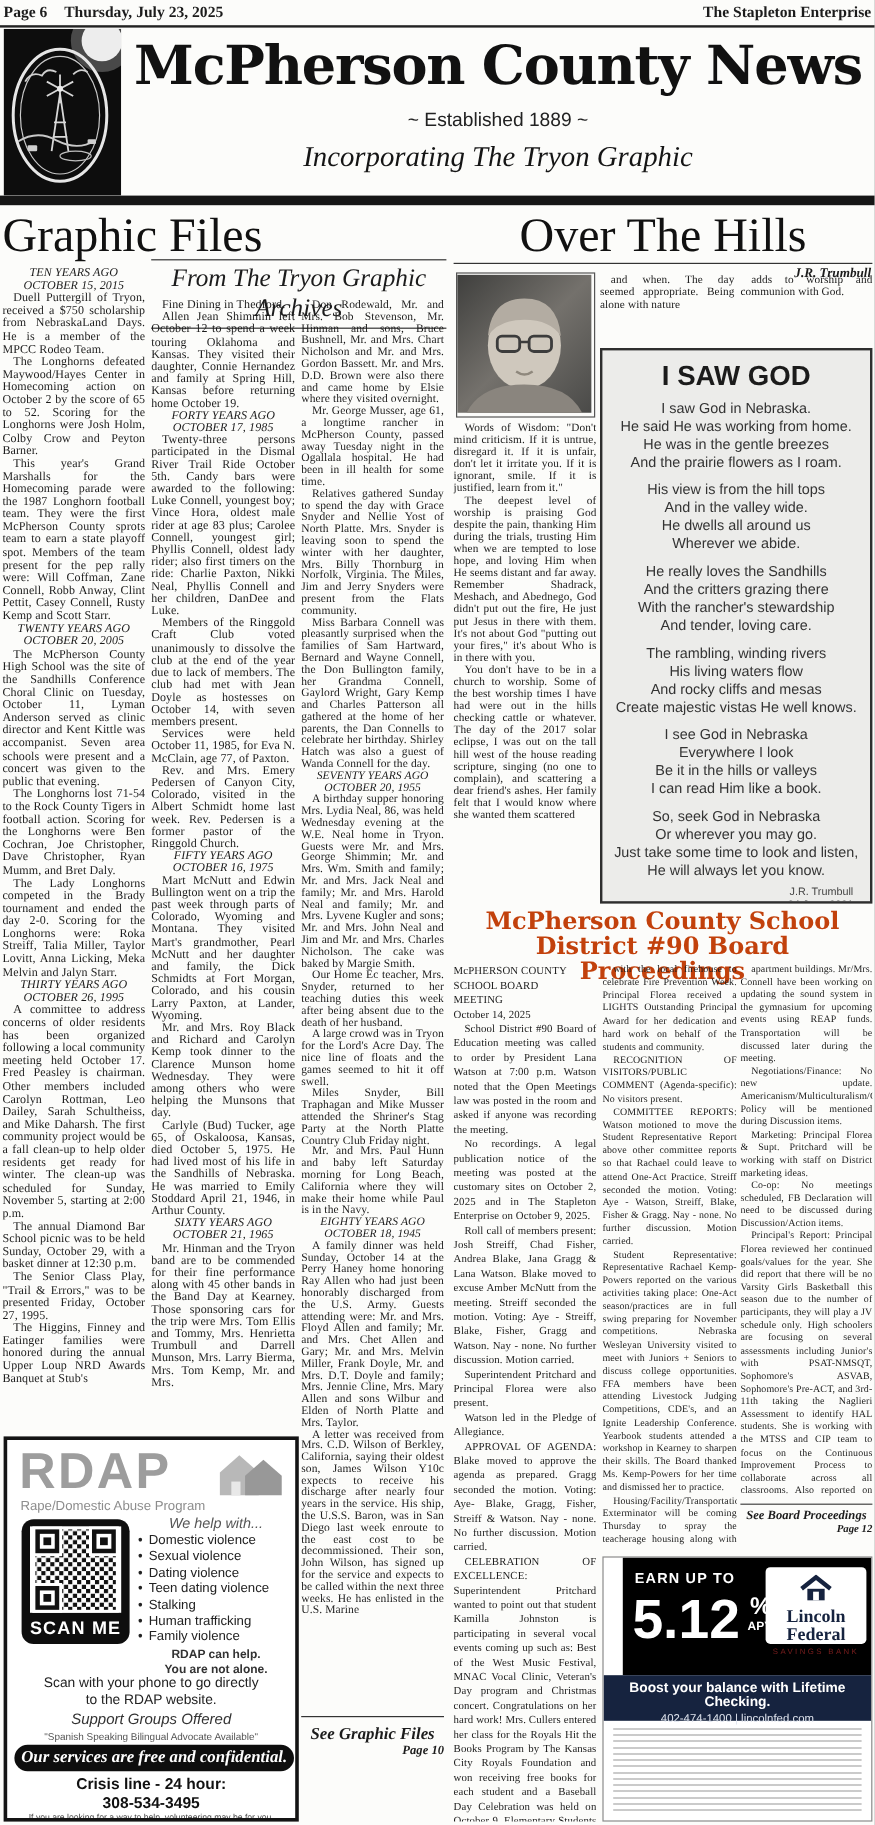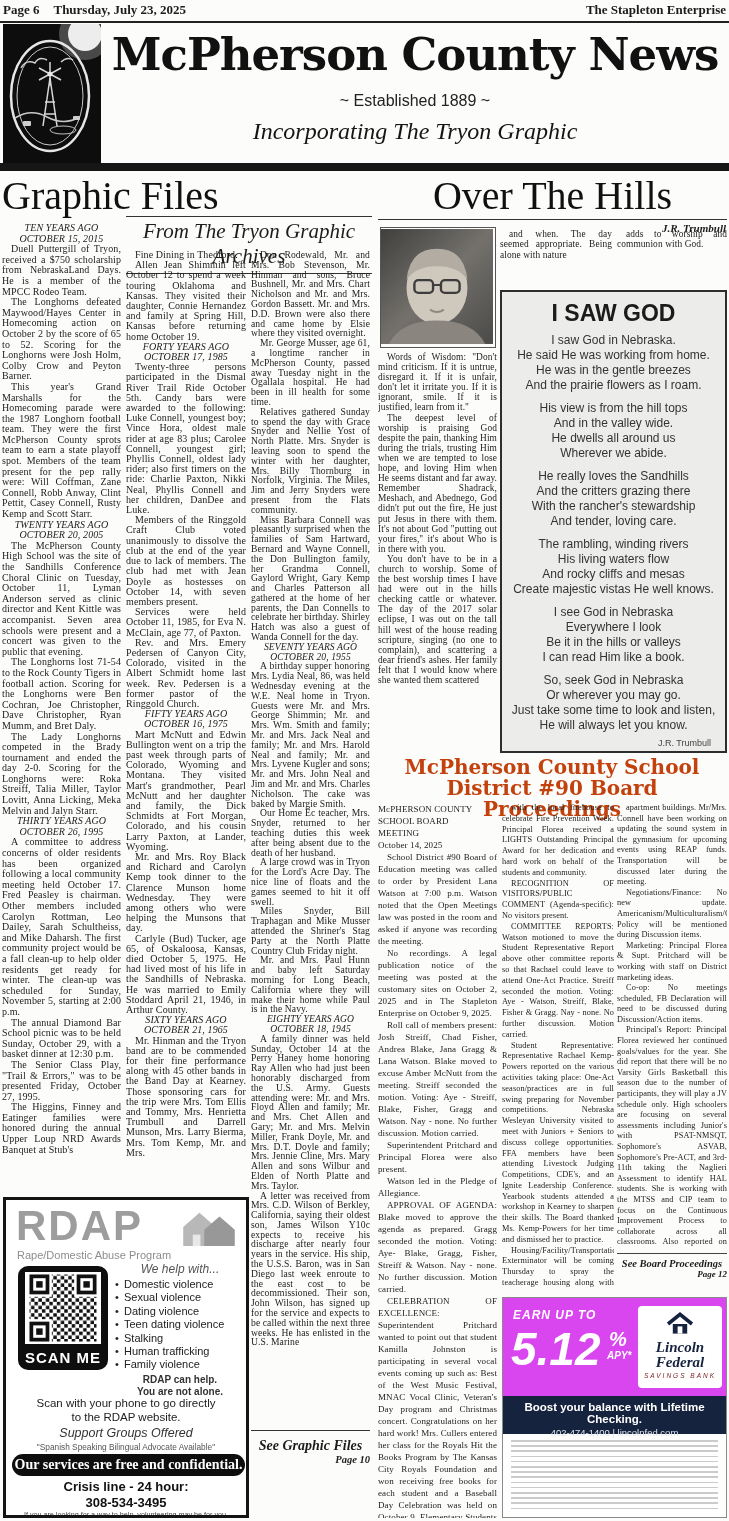--- a/index.html
+++ b/index.html
@@ -77,33 +77,33 @@
   .scan-me{position:absolute;left:0;right:0;bottom:4px;text-align:center;color:#fff;font-weight:bold;font-size:15px;letter-spacing:1px;}
   .rdap-right{position:absolute;left:108px;top:62px;width:132px;}
   .help-title{font-style:italic;font-size:12px;color:#555;text-align:center;margin-bottom:2px;}
   .help-list .li{font-size:11px;line-height:13.4px;color:#222;padding-left:10px;position:relative;}
   .help-list .li::before{content:"•";position:absolute;left:1px;}
   .can-help{font-size:10px;font-weight:bold;color:#333;text-align:center;margin-top:2px;line-height:12px;}
   .rdap-scan-note{position:absolute;left:0;right:0;top:197px;text-align:center;font-size:11.5px;line-height:13.5px;color:#222;}
   .rdap-support{position:absolute;left:0;right:0;top:226px;text-align:center;font-style:italic;font-size:12.5px;color:#333;}
   .rdap-biling{position:absolute;left:0;right:0;top:242px;text-align:center;font-size:8.3px;color:#555;}
   .rdap-banner{position:absolute;left:6px;right:1px;top:254px;height:22px;background:#0e0e0e;border-radius:11px;
-               color:#fff;text-align:center;font-family:"Liberation Serif",serif;font-weight:bold;
+               color:#fff;text-align:center;font-family:"Liberation Serif",serif;font-style:italic;font-weight:bold;
                font-size:14px;line-height:22px;}
   .rdap-crisis{position:absolute;left:0;right:0;top:279px;text-align:center;font-weight:bold;font-size:13px;line-height:16px;color:#111;}
   .rdap-vol{position:absolute;left:4px;right:4px;top:311px;text-align:center;font-size:7.2px;line-height:8.2px;color:#444;}
   
   #lincoln{position:absolute;left:502px;top:1297px;width:225px;height:221px;border:1px solid #8a8a8a;
            box-sizing:border-box;background:#fff;font-family:"Liberation Sans",sans-serif;overflow:hidden;}
-  .linc-top{position:absolute;left:0;right:0;top:0;height:98px;background:#d946ef;font-style:italic;}
+  .linc-top{position:absolute;left:16px;right:0;top:0;height:98px;background:#000000;}
   .linc-earn{position:absolute;left:10px;top:10px;color:#fff;font-weight:bold;font-size:12px;letter-spacing:1px;}
   .linc-rate{position:absolute;left:8px;top:24px;color:#fff;font-weight:bold;font-size:46px;}
   .linc-pct{position:absolute;left:106px;top:30px;color:#fff;font-weight:bold;font-size:20px;}
   .linc-apy{position:absolute;left:104px;top:52px;color:#fff;font-weight:bold;font-size:10px;}
-  .linc-logo{position:absolute;right:4px;top:8px;width:84px;height:82px;background:#fff;border-radius:4px;text-align:center;}
+  .linc-logo{position:absolute;right:4px;top:8px;width:84px;height:64px;background:#fff;border-radius:4px;text-align:center;}
   .linc-logo svg{margin-top:6px;}
   .linc-brand{font-family:"Liberation Serif",serif;font-weight:bold;font-size:15px;line-height:15px;color:#16233f;}
   .linc-sub{font-size:6.5px;letter-spacing:2px;color:#7a1e1e;margin-top:2px;}
   .linc-bar{position:absolute;left:0;right:0;top:98px;height:38px;background:#16233f;color:#fff;text-align:center;}
   .linc-cta{font-weight:bold;font-size:11.5px;margin-top:5px;}
   .linc-contact{font-size:9.5px;margin-top:2px;color:#dfe4ee;}
   .linc-fine{position:absolute;left:8px;right:8px;top:142px;height:70px;
              background:repeating-linear-gradient(to bottom,#b9b9b9 0 1.6px,transparent 1.6px 5.2px);
              opacity:.75;}
 </style>

